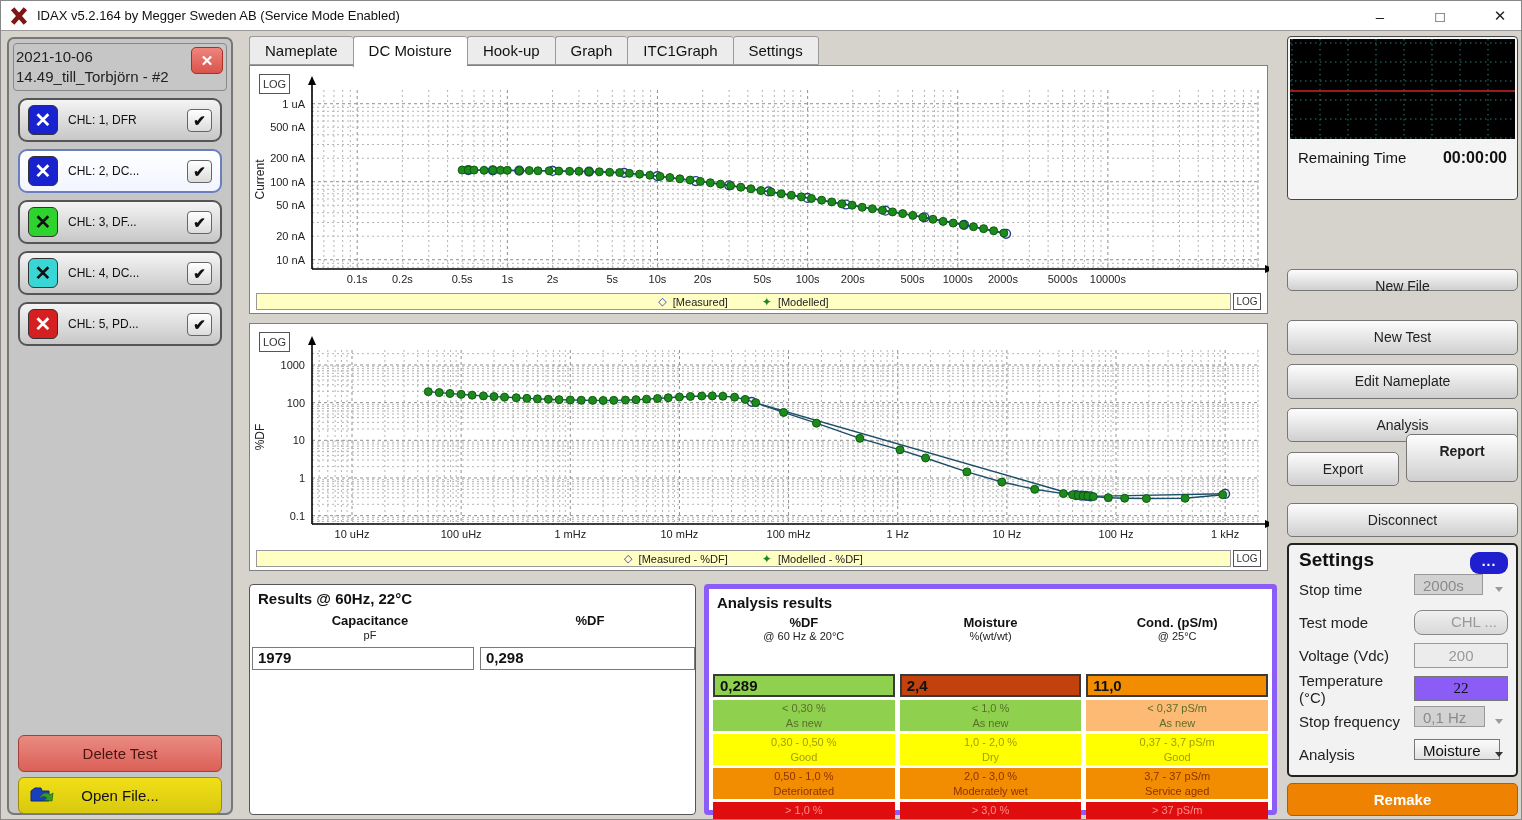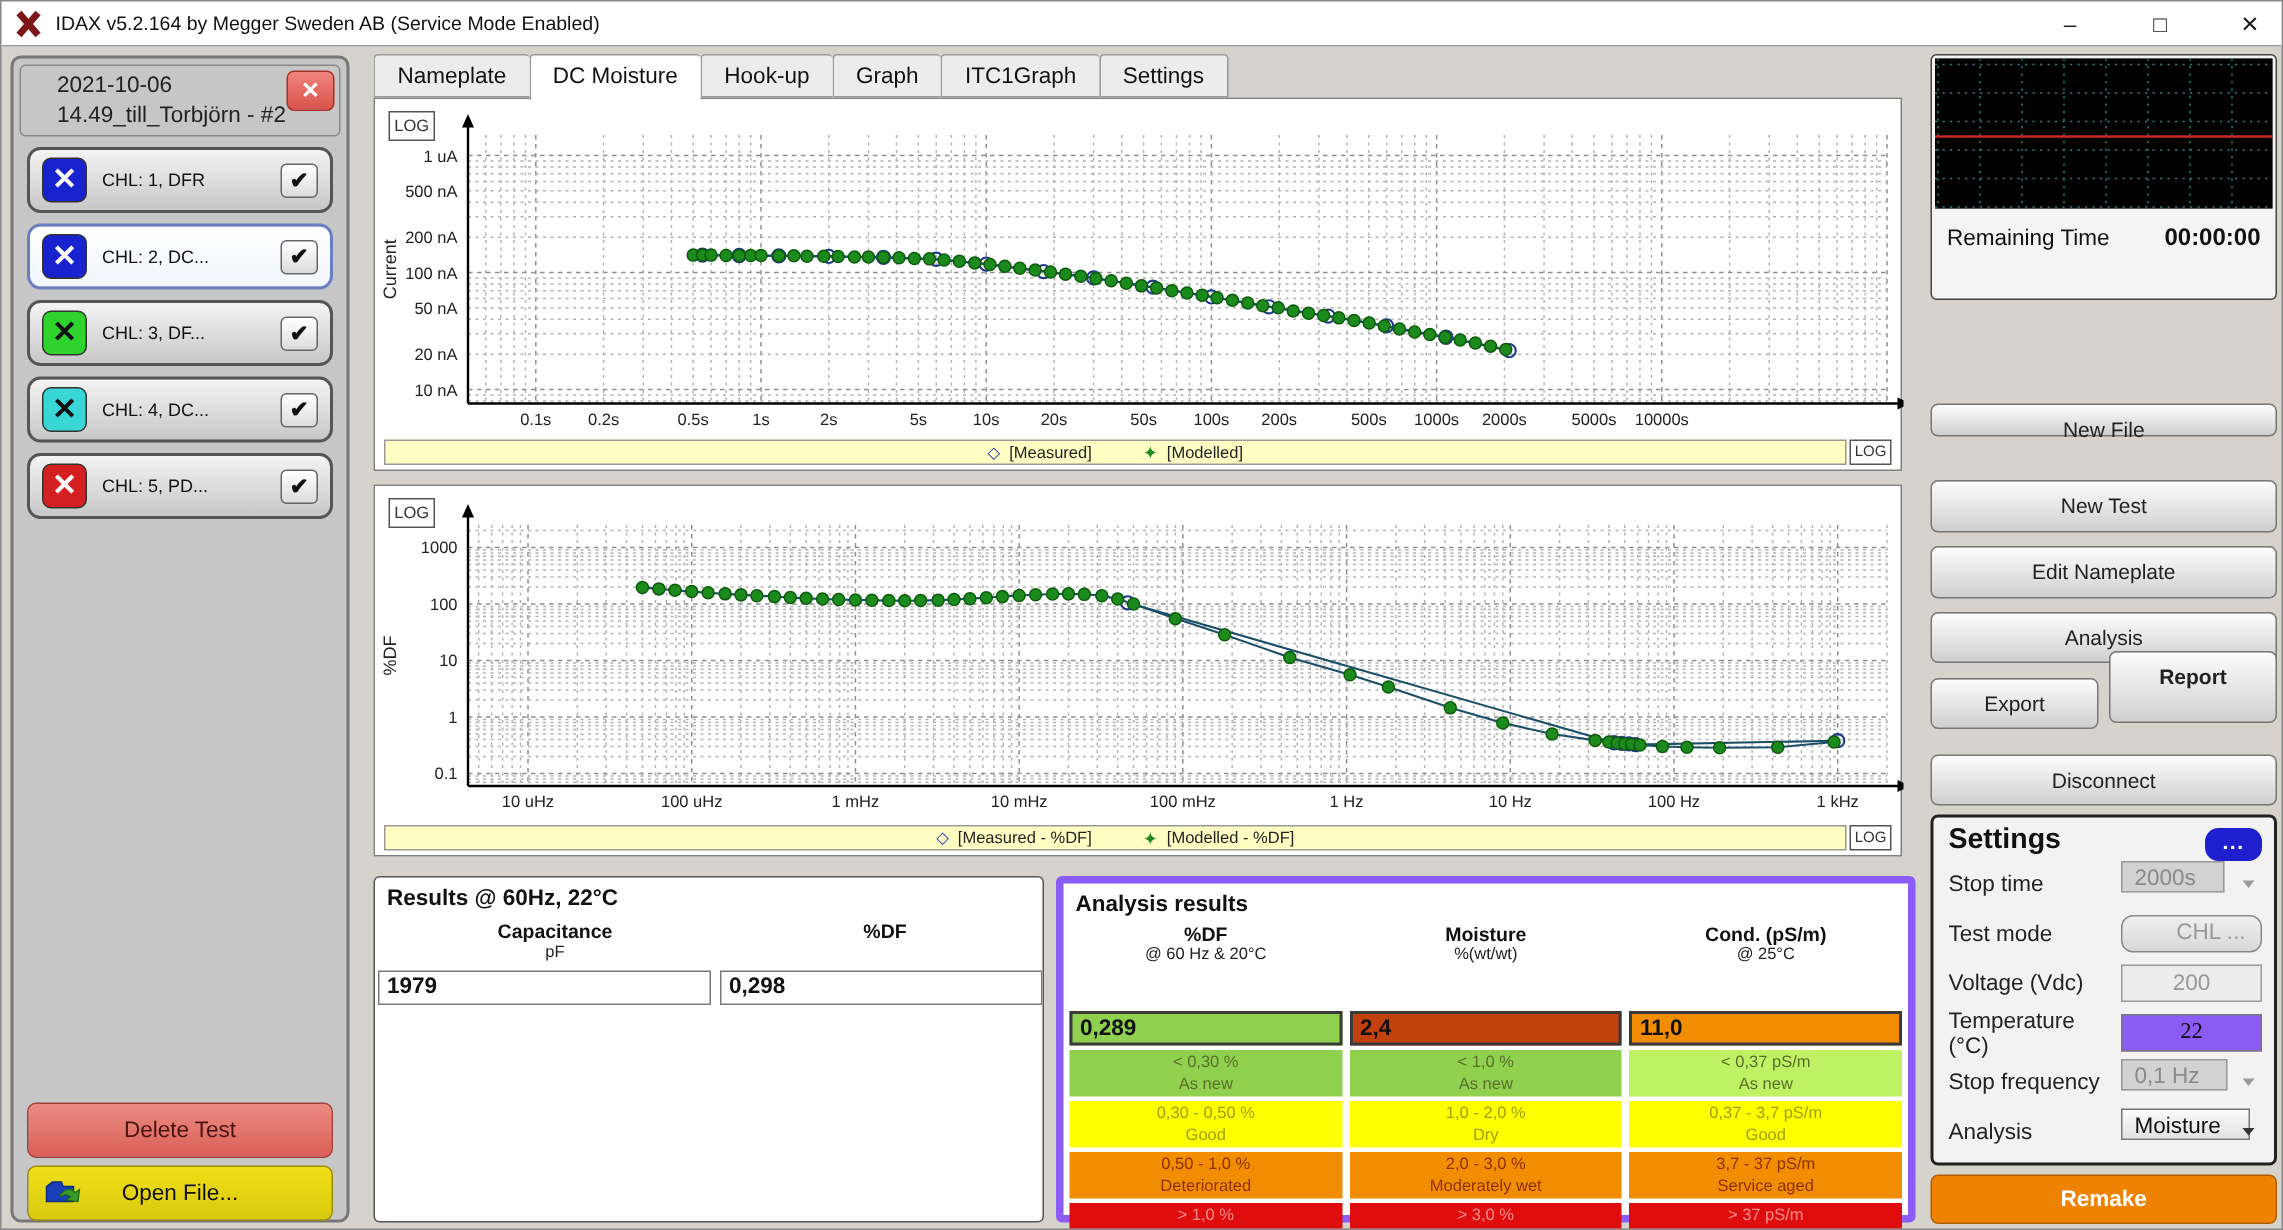--- a/index.html
+++ b/index.html
@@ -10,21 +10,21 @@
   #titlebar { position:absolute; left:0; top:0; width:1522px; height:30px; background:#ffffff;
               border-bottom:1px solid #9a9a9a; display:flex; align-items:center; }
   #titlebar .logo { width:20px; height:20px; margin:0 8px 0 8px; }
   #titlebar .title { font-size:13px; color:#111; }
   .win-controls { position:absolute; right:8px; top:0; height:30px; display:flex; align-items:center; gap:30px; }
   .win-btn { width:30px; text-align:center; font-size:15px; color:#222; cursor:default; }
 
   
   #sidebar { position:absolute; left:6px; top:36px; width:226px; height:778px; background:#c6c6c6;
              border:2px solid #777; border-radius:7px; }
-  #sb-header { position:relative; margin:4px; height:48px; border:1px solid #888; border-radius:4px; padding:3px 24px; }
+  #sb-header { position:relative; margin:4px; height:48px; border:1px solid #888; border-radius:4px; padding:3px 2px; }
   #sb-header .l1, #sb-header .l2 { font-size:15px; color:#222; line-height:20px; white-space:nowrap; }
   #sb-close { position:absolute; right:3px; top:3px; width:32px; height:27px; border:1px solid #a83028;
               border-radius:5px; background:linear-gradient(#ef857d,#d9534b); color:#fff; font-weight:bold;
               font-size:15px; text-align:center; line-height:25px; }
   .chl-row { position:relative; margin:7px 9px; height:44px; border:2px solid #555; border-radius:9px;
              background:linear-gradient(#f4f4f4,#c7c7c7); display:flex; align-items:center; padding:0 8px; }
   .chl-row.selected { background:linear-gradient(#ffffff,#f2f5ff); border-color:#6a7fbe; }
   .chl-icon { width:30px; height:30px; border-radius:6px; font-weight:bold; font-size:20px; line-height:29px;
               text-align:center; border:1px solid #333; }
   .chl-label { flex:1; font-size:12px; color:#111; padding-left:10px; white-space:nowrap; overflow:hidden; }
@@ -655,21 +655,21 @@
         </div>
       <div class="rate rt3" style="background: rgb(223, 13, 13);">
           <div>&gt; 3,0 %</div>
           <div>Wet</div>
         </div>
     </div>
     <div class="col">
       <div class="col-head">Cond. (pS/m)</div>
       <div class="col-sub">@ 25°C</div>
       <div class="a-val" style="background: rgb(242, 140, 0);">11,0</div>
-      <div class="rate rt0" style="background: #bef264;">
+      <div class="rate rt0" style="background: #fdba74;">
           <div>&lt; 0,37 pS/m</div>
           <div>As new</div>
         </div>
       <div class="rate rt1" style="background: rgb(255, 255, 0);">
           <div>0,37 - 3,7 pS/m</div>
           <div>Good</div>
         </div>
       <div class="rate rt2" style="background: rgb(242, 140, 0);">
           <div>3,7 - 37 pS/m</div>
           <div>Service aged</div>

